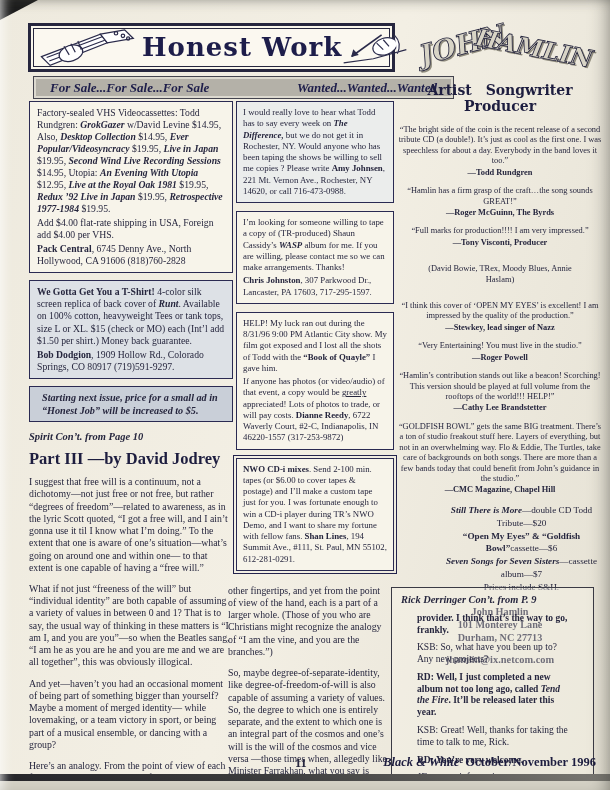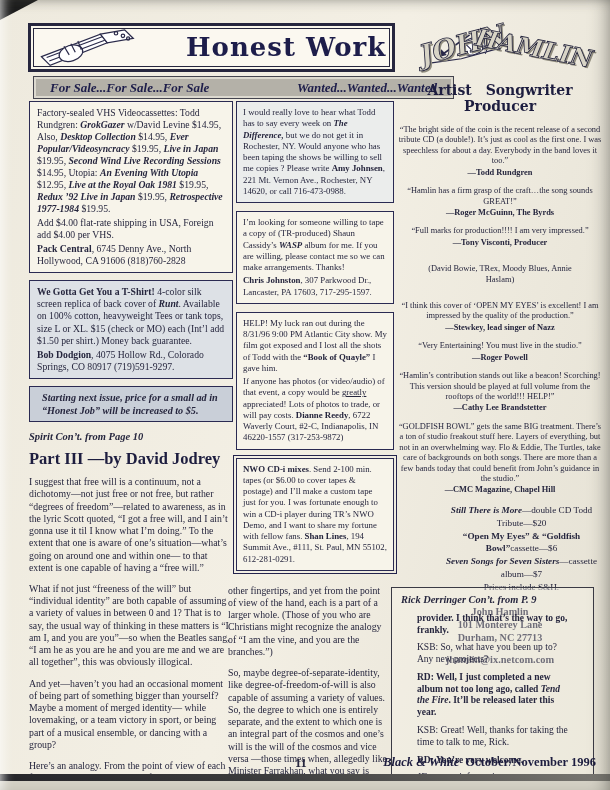--- a/index.html
+++ b/index.html
@@ -11,21 +11,21 @@
   #page{position:relative; width:610px; height:790px; overflow:hidden; color:var(--ink);
     background:linear-gradient(105deg,#eeeade 0%,#f3efe4 50%,#e5e1d4 100%);}
   #page::after{content:""; position:absolute; inset:0; pointer-events:none;
     box-shadow:inset -12px 0 18px -10px rgba(55,55,50,.5), inset 14px 0 12px -12px rgba(255,255,255,.85), inset 0 10px 14px -12px rgba(70,70,65,.55);}
   .corner-fold{position:absolute; top:0; left:0; width:0; height:0;
     border-top:20px solid #1d1d1d; border-right:38px solid transparent;}
 
   
   .banner{position:absolute; left:28px; top:23px; width:367px; height:49px;
     border:3px solid var(--ink); background:#f9f6ec; padding:2px;}
-  .banner-inner{border:1px solid var(--ink); height:100%; display:flex; align-items:center; justify-content:space-between; padding:0 4px; background:#fbf8f0;gap:44px;}
+  .banner-inner{border:1px solid var(--ink); height:100%; display:flex; align-items:center; justify-content:space-between; padding:0 4px; background:#fbf8f0;}
   .banner-title{font-family:"DejaVu Serif",serif; font-weight:bold; font-size:26px; letter-spacing:1px; color:#1d1d4a; white-space:nowrap; transform:translateY(-1px);}
   .art{flex:0 0 auto;}
 
   
   .sale-bar{position:absolute; left:33px; top:76px; width:421px; height:23px;
     background:var(--bar); border:1px solid #44444e; box-shadow:inset 0 0 0 2px #dcd9cf;
     display:flex; align-items:center; justify-content:space-between; padding:0 16px;
     font-weight:bold; font-style:italic; font-size:13px; color:#1d1d4a;}
 
   
@@ -123,21 +123,21 @@
   </div>
 
   <div class="col-left">
     <div class="ad">
       <p><span>Factory-sealed VHS Videocassettes: Todd Rundgren:  </span><span class="s-bi">GrokGazer</span><span> w/David Levine $14.95, Also, </span><span class="s-bi">Desktop Collection</span><span> $14.95, </span><span class="s-bi">Ever Popular/Videosyncracy</span><span> $19.95, </span><span class="s-bi">Live in Japan</span><span> $19.95, </span><span class="s-bi">Second Wind Live Recording Sessions</span><span> $14.95, Utopia: </span><span class="s-bi">An Evening With Utopia</span><span> $12.95, </span><span class="s-bi">Live at the Royal Oak 1981</span><span> $19.95, </span><span class="s-bi">Redux ’92 Live in Japan</span><span> $19.95, </span><span class="s-bi">Retrospective 1977-1984</span><span> $19.95.</span></p>
       <p><span>Add $4.00 flat-rate shipping in USA, Foreign add $4.00 per VHS.</span></p>
       <p><span class="s-b">Pack Central</span><span>, 6745 Denny Ave., North Hollywood, CA 91606  (818)760-2828</span></p>
     </div>
     <div class="ad shaded">
       <p><span class="s-b">We Gotta Get You a T-Shirt!</span><span> 4-color silk screen replica of back cover of </span><span class="s-bi">Runt</span><span>. Available on 100% cotton, heavyweight Tees or tank tops, size L or XL. $15 (check or MO) each (Int’l add $1.50 per shirt.) Money back guarantee.</span></p>
-      <p><span class="s-b">Bob Dodgion</span><span>, 4075 Hollow Rd., Colorado Springs, CO 80917 (719)591-9297.</span></p>
+      <p><span class="s-b">Bob Dodgion</span><span>, 1909 Hollow Rd., Colorado Springs, CO 80917 (719)591-9297.</span></p>
     </div>
     <div class="notice">
       <p><span class="s-bi">Starting next issue, price for a small ad in “Honest Job” will be increased to $5.</span></p>
     </div>
     <div class="spirit-note">Spirit Con’t. from Page 10</div>
     <h2 class="part3">Part III —by David Jodrey</h2>
     <div class="article">
       <p>I suggest that free will is a continuum, not a dichotomy—not just free or not free, but rather “degrees of freedom”—related to awareness, as in the lyric Scott quoted, “I got a free will, and I ain’t gonna use it til I know what I’m doing.” To the extent that one is aware of one’s situation—what’s going on around one and within one— to that extent is one capable of having a “free will.”</p>
       <p>What if not just “freeness of the will” but “individual identity” are both capable of assuming a variety of values in between 0 and 1?  That is to say, the usual way of thinking in these matters is “I am I, and you are you”—so when the Beatles sang, “I am he as you are he and you are me and we are all together”, this was obviously illogical.</p>
       <p>And yet—haven’t you had an occasional moment of being part of something bigger than yourself?  Maybe a moment of merged identity— while lovemaking, or a team victory in sport, or being part of a musical ensemble, or dancing with a group?</p>

